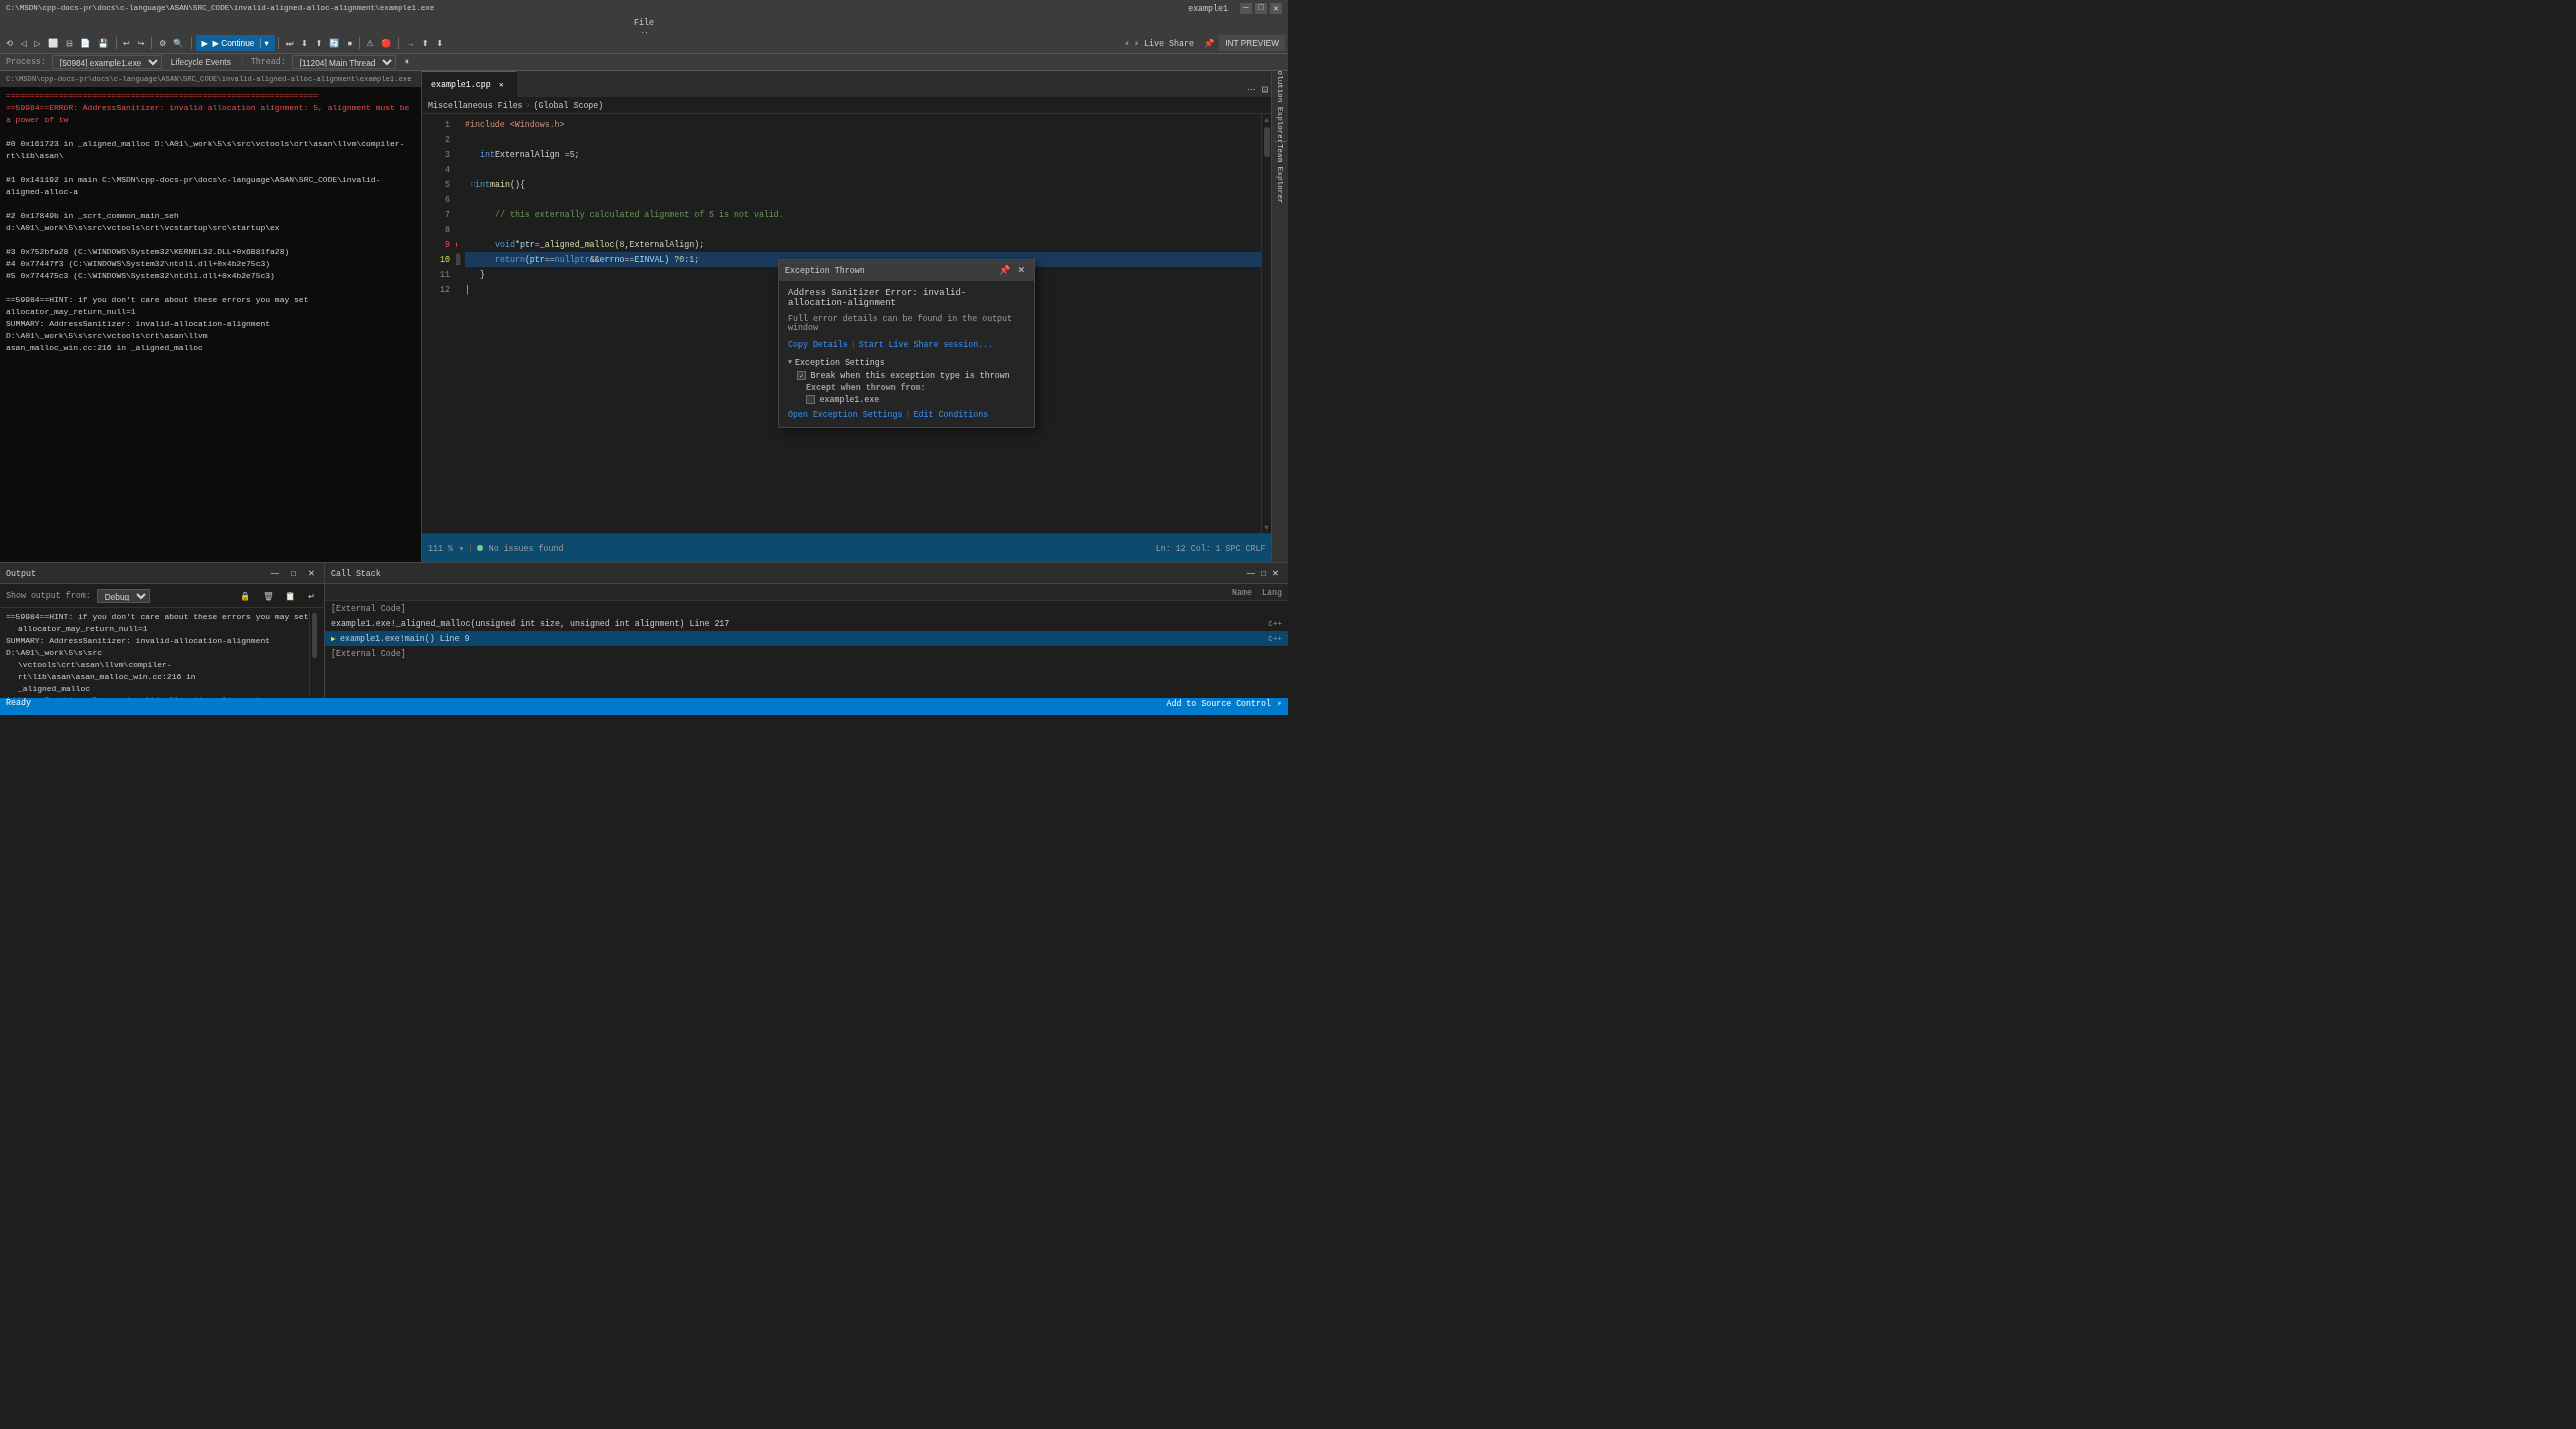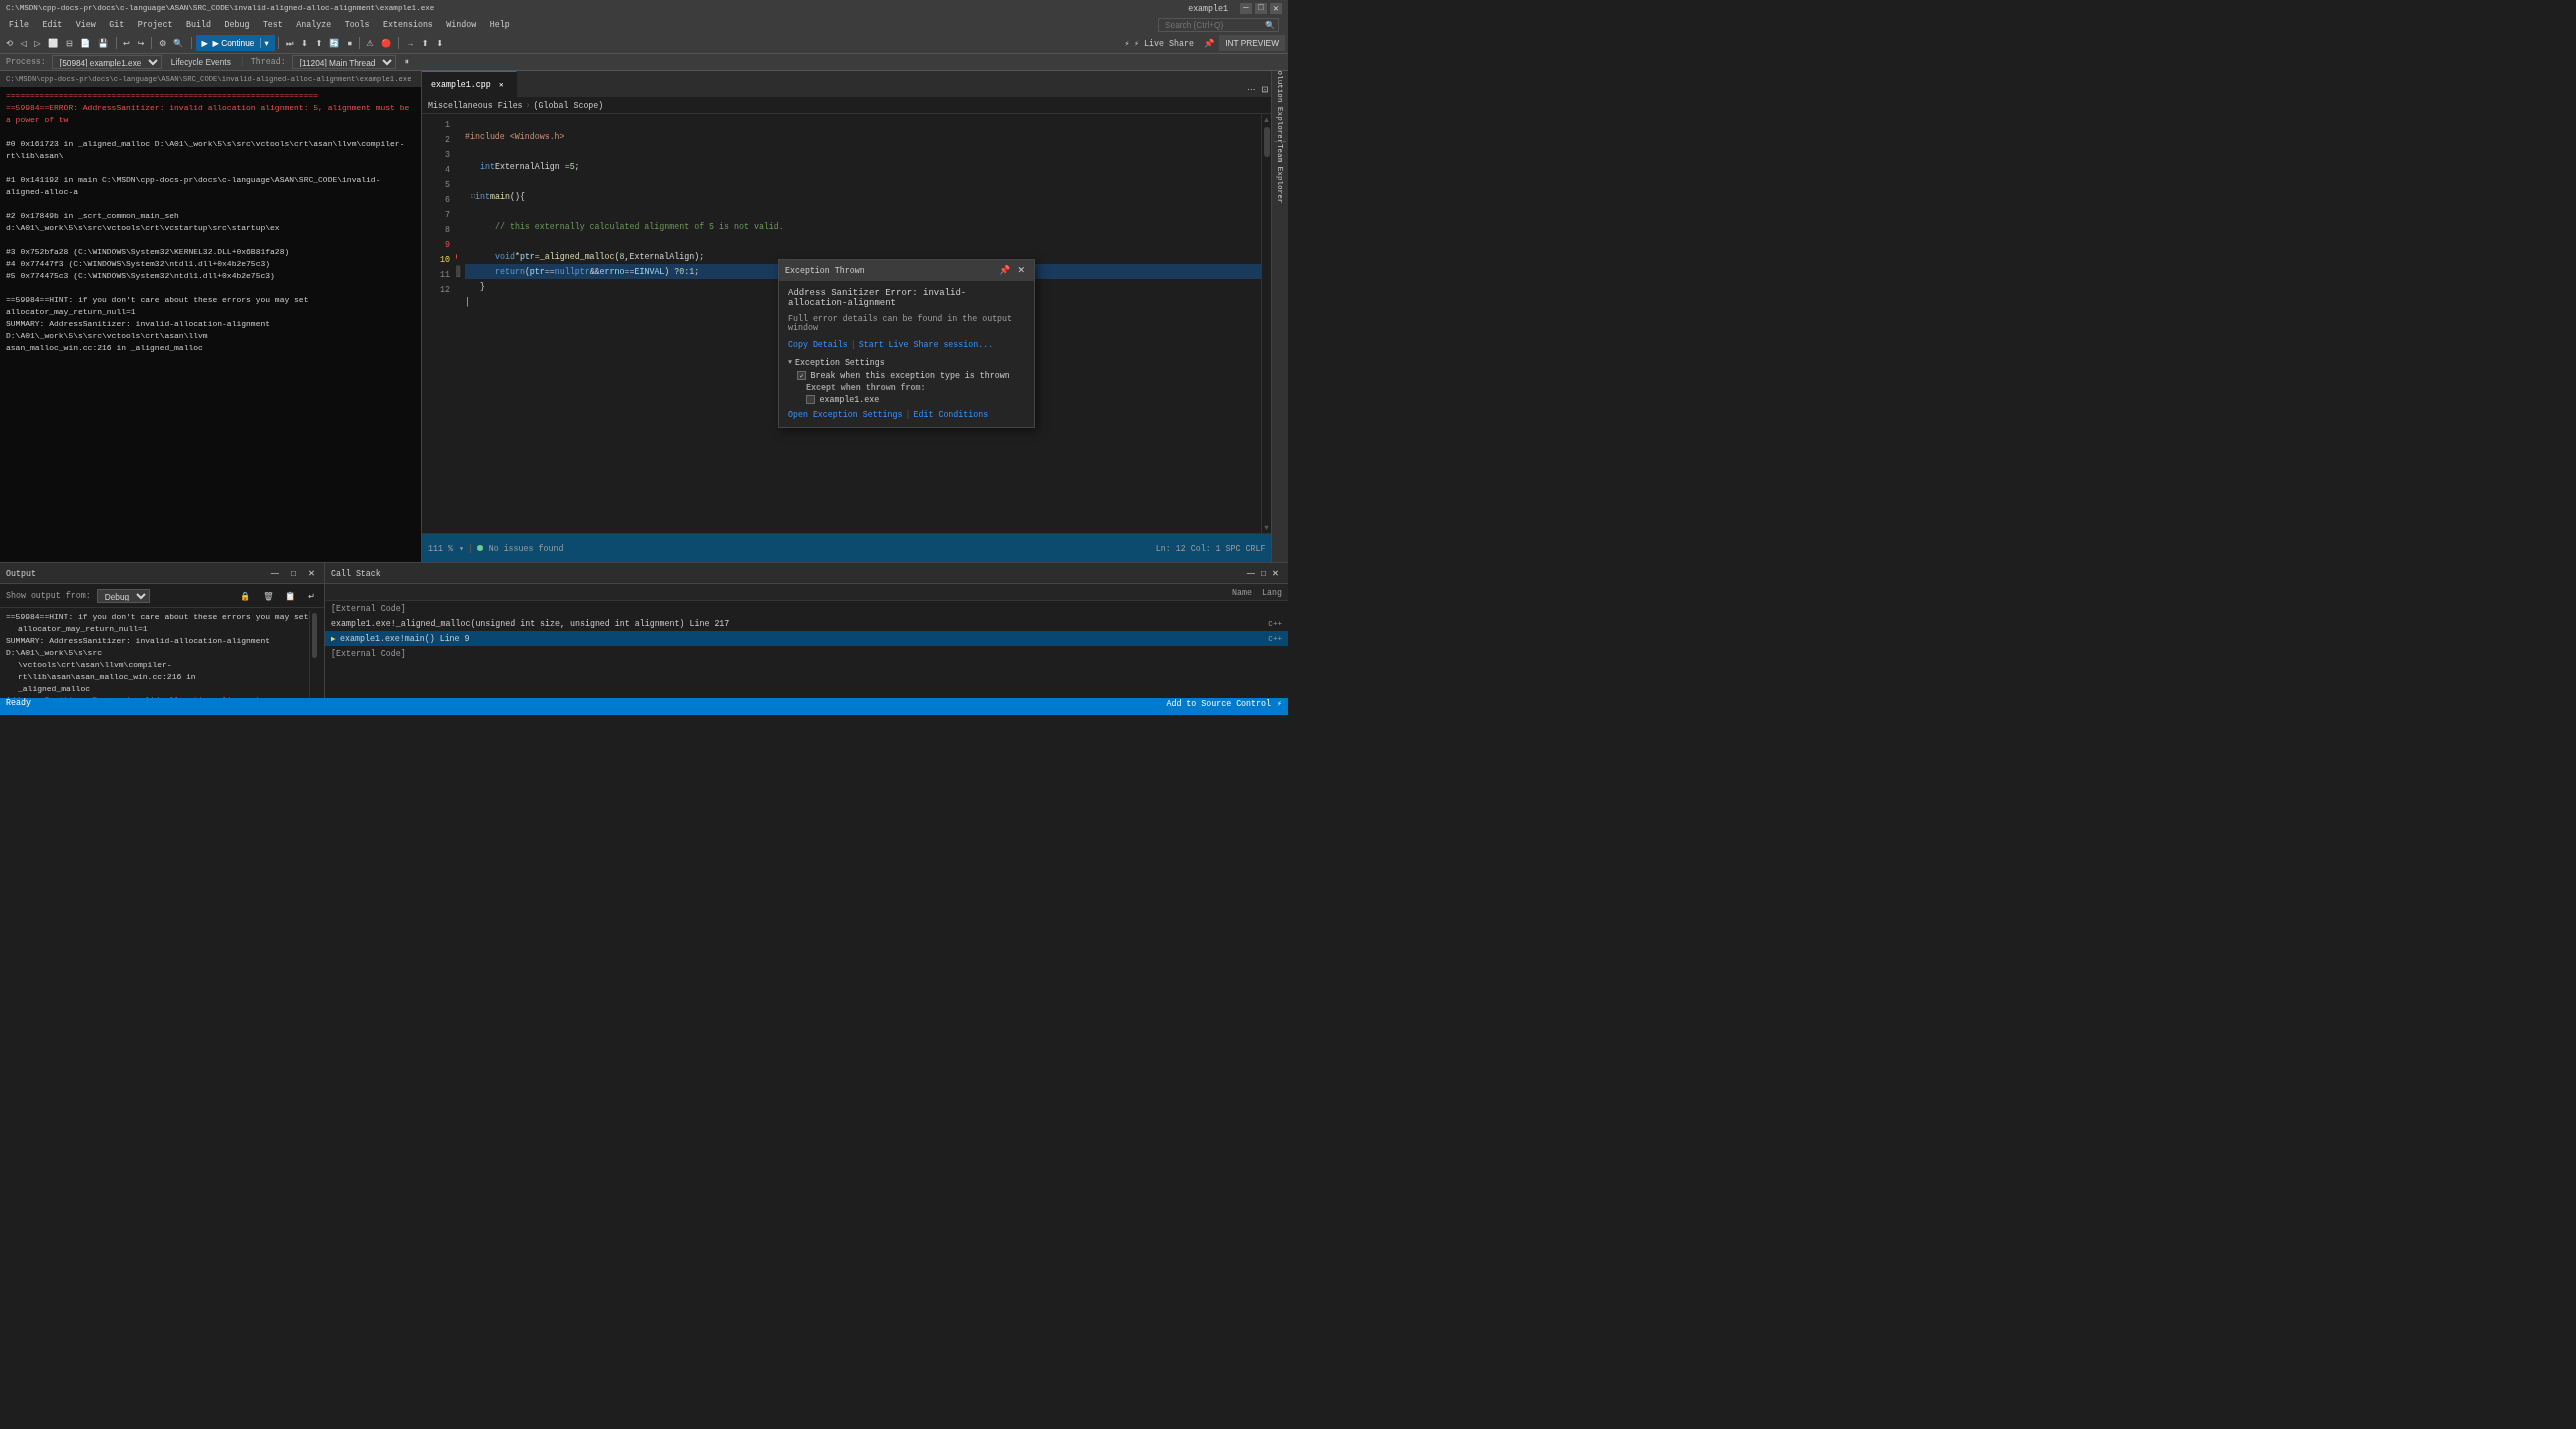--- a/index.html
+++ b/index.html
@@ -40,20 +40,21 @@
     }
 
     
     #menu-bar {
       height: 16.6px;
       background: #3c3c3c;
       display: flex;
       align-items: center;
       padding: 0 3px;
       gap: 1.5px;
+      flex-direction: column;
     }
     .menu-item {
       padding: 1.5px 6px;
       color: #cccccc;
       font-size: 8.3px;
       cursor: pointer;
     }
 
     
     #toolbar {
@@ -225,21 +226,20 @@
       padding-top: 3px;
     }
     #code-content {
       flex: 1;
       padding: 3px 0 3px 9px;
       font-size: 8.3px;
       line-height: 15px;
       color: #d4d4d4;
       overflow: hidden;
       position: relative;
-      margin-top: 12px;
     }
     .code-line { height: 15px; display: flex; align-items: center; position: relative; }
     .code-line.highlighted { background: #2d2d2d; }
     .kw { color: #569cd6; }
     .fn { color: #dcdcaa; }
     .num { color: #b5cea8; }
     .comment { color: #6a9955; }
     .inc { color: #ce9178; }
     .var { color: #9cdcfe; }
     .status-dot { width: 6px; height: 6px; background: #73c991; border-radius: 50%; }

